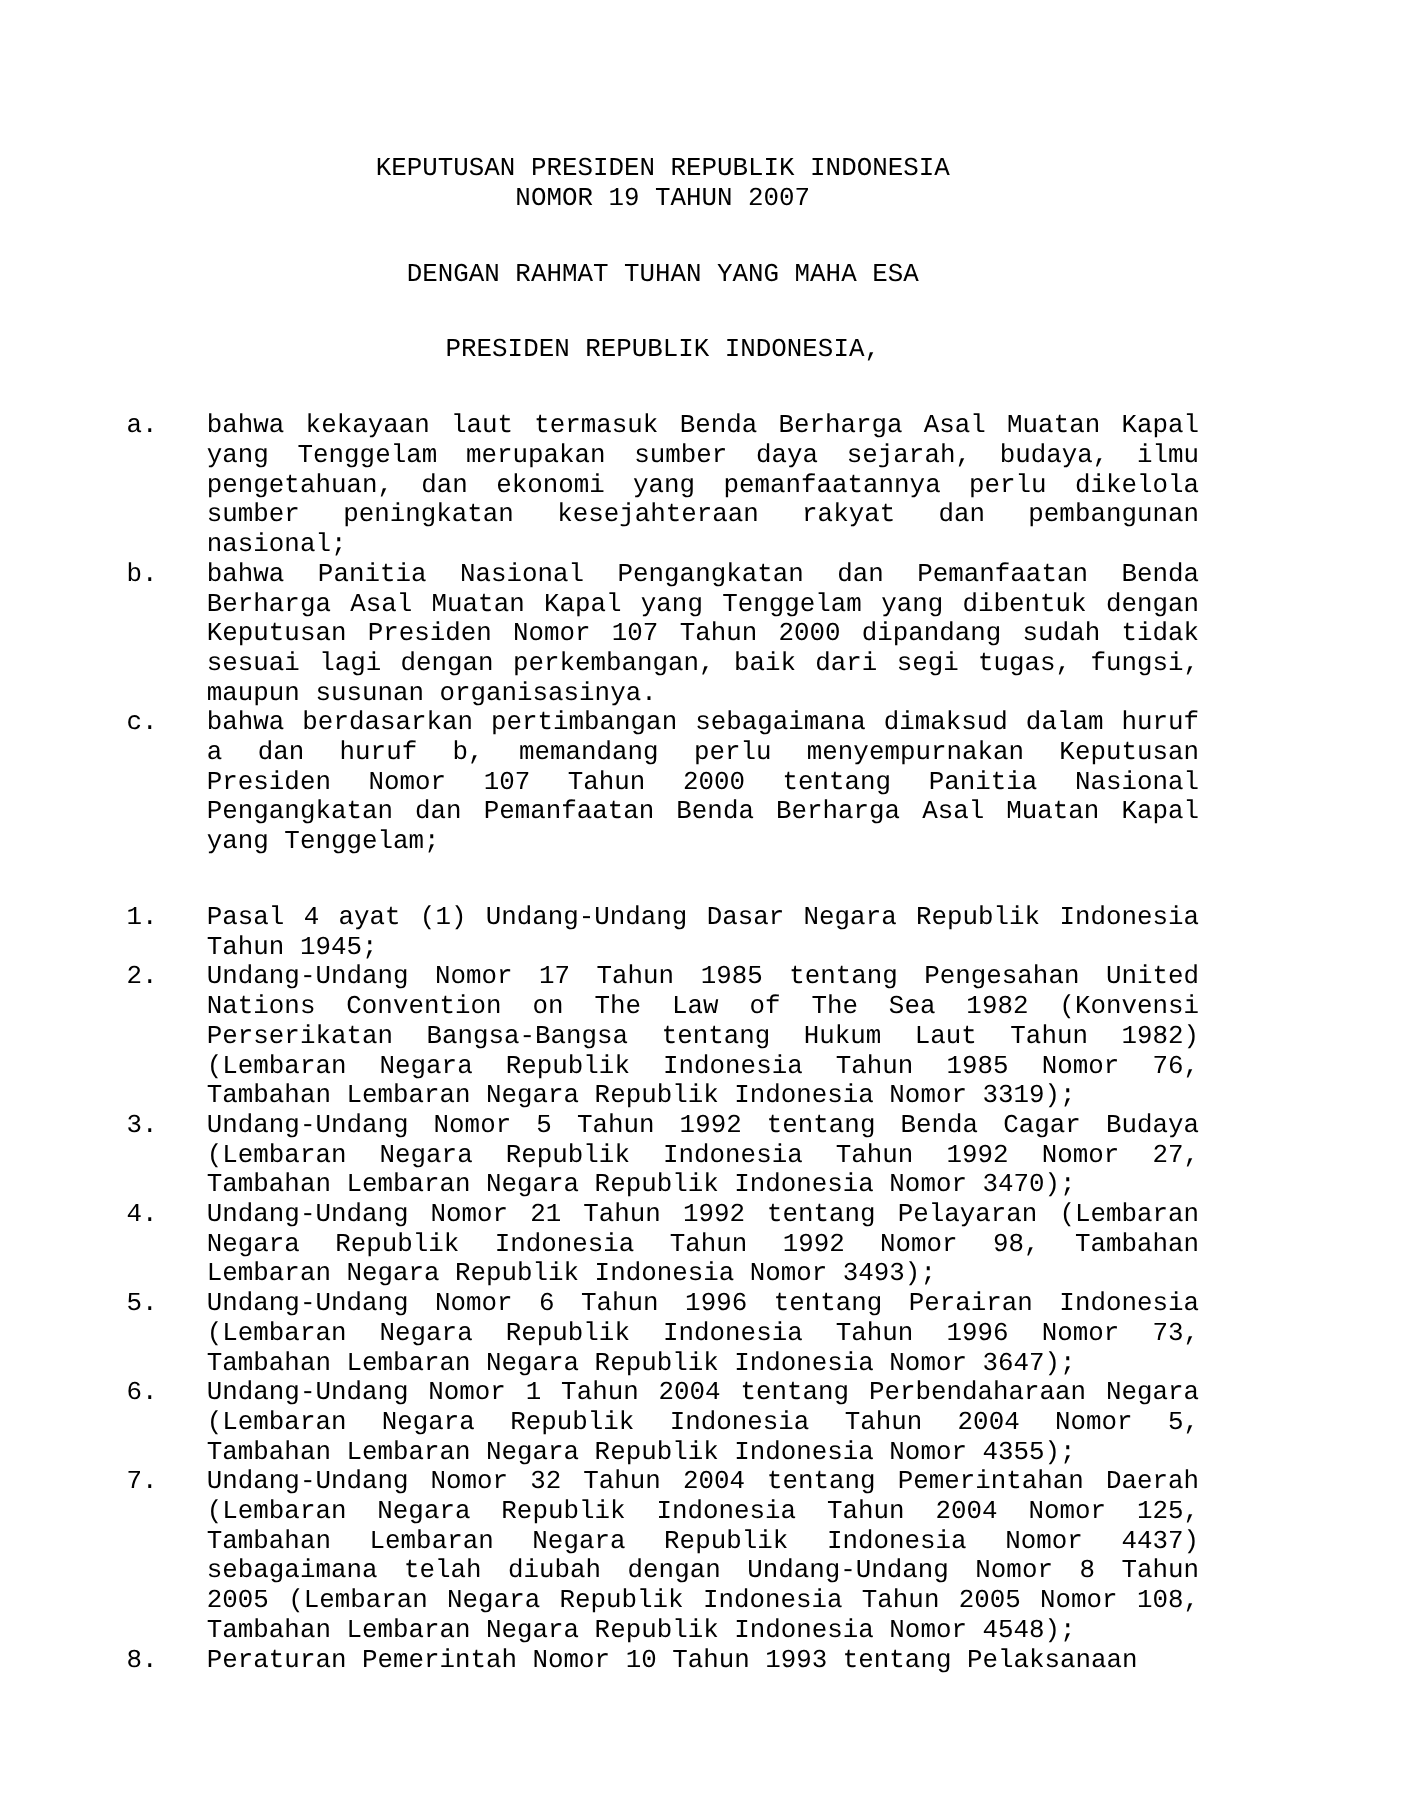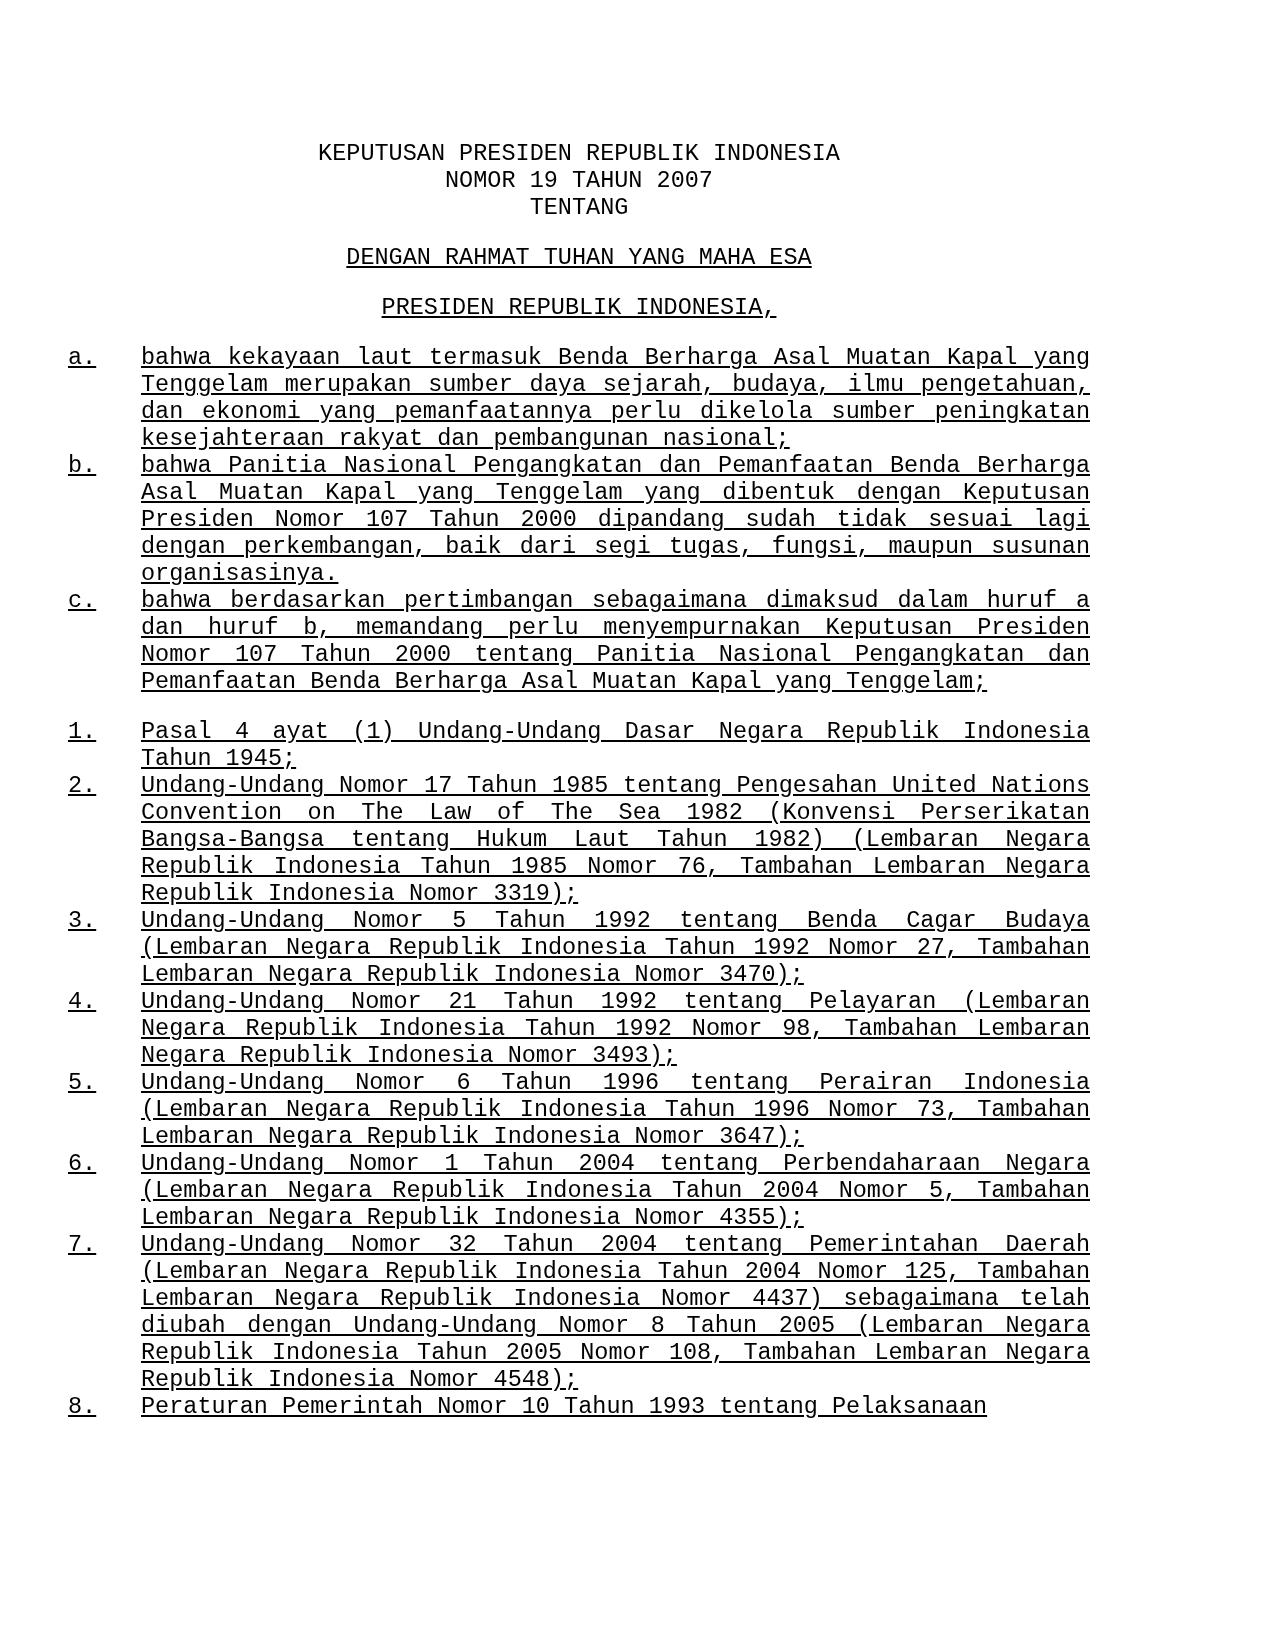--- a/index.html
+++ b/index.html
@@ -7,34 +7,33 @@
     padding: 0;
     background: #ffffff;
   }
   .page {
     position: relative;
     width: 1275px;
     height: 1650px;
     margin: 0 auto;
     background: #ffffff;
     box-sizing: border-box;
-    padding: 140px 185px 0 68px;
+    padding: 140px 185px 0 115px;
     font-family: "Liberation Mono", "DejaVu Sans Mono", monospace;
     font-size: 23.5px;
     line-height: 27px;
     color: #000000;
     overflow: hidden;
   }
   .center-line {
     text-align: center;
     white-space: pre-wrap;
   }
   .gap-above {
-    margin-top: 23px;
-    text-decoration: underline;
+    margin-top: 42px;
   }
   .section-label {
     text-align: left;
   }
   .list-item {
     display: flex;
     align-items: flex-start;
   }
   .marker {
     flex: 0 0 73px;
@@ -47,21 +46,20 @@
   }
 </style>
 </head>
 <body>
 
 <div class="page">
 
   <header>
     <div class="center-line">KEPUTUSAN PRESIDEN REPUBLIK INDONESIA</div>
     <div class="center-line">NOMOR 19 TAHUN 2007</div>
-    <div class="center-line">TENTANG</div>
   </header>
 
   <div class="center-line gap-above">DENGAN RAHMAT TUHAN YANG MAHA ESA</div>
 
   <div class="center-line gap-above">PRESIDEN REPUBLIK INDONESIA,</div>
 
   <section class="gap-above">
 
     <div class="list-item">
       <span class="marker">a.</span>

